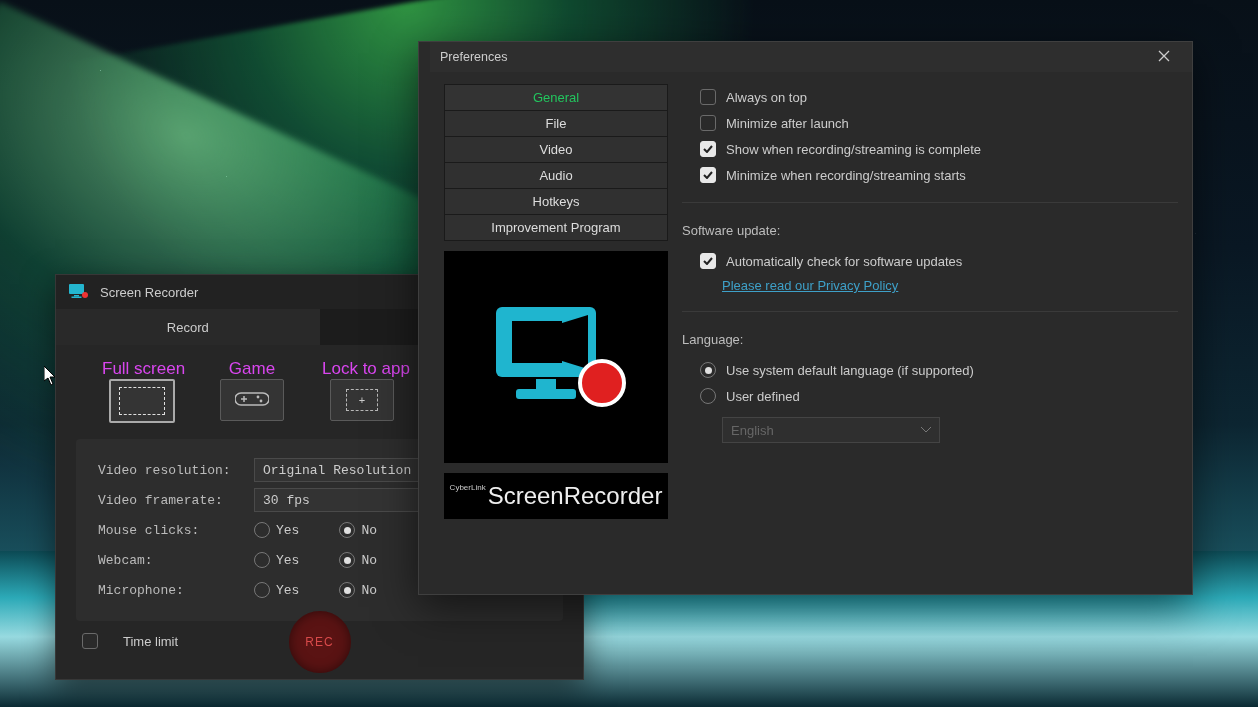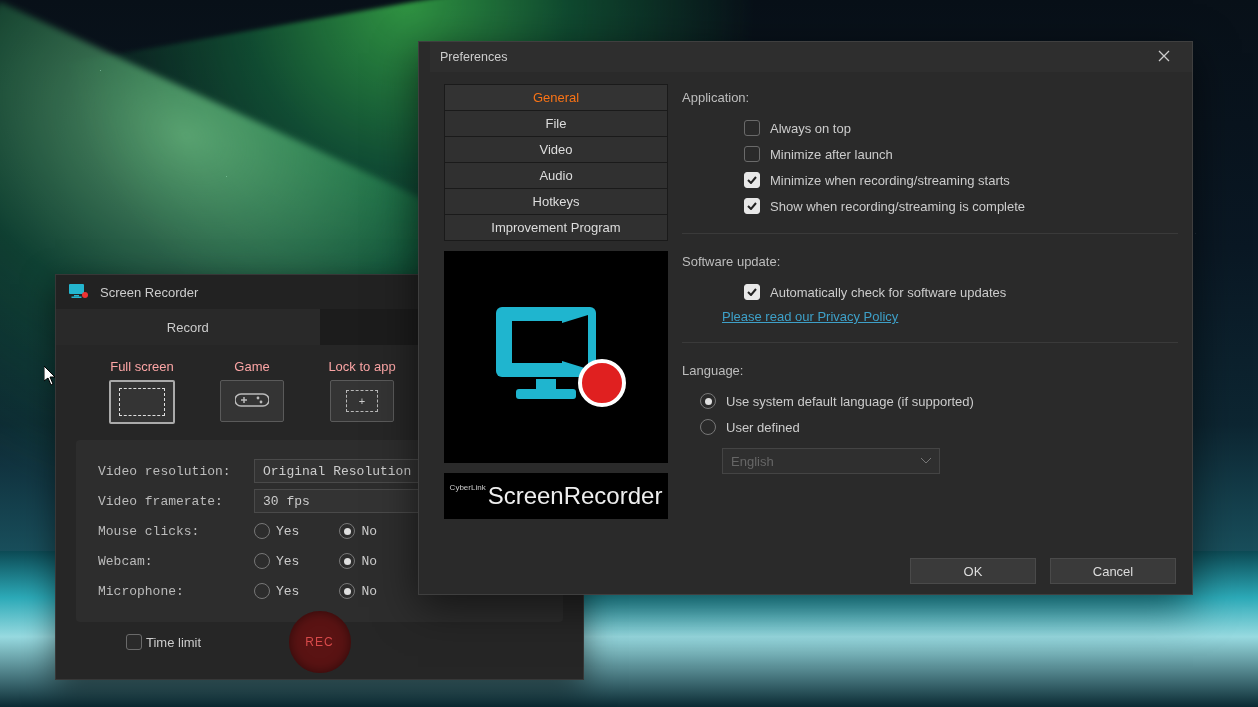--- a/index.html
+++ b/index.html
@@ -42,40 +42,40 @@
   #sr .titlebar { display:flex; align-items:center; height:34px; padding:0 12px;
     background:#222; gap:10px; }
   #sr .titlebar .ticon svg { display:block; }
   #sr .titlebar .ttext { color:#ccc; font-size:13px; }
   #sr .tabs { display:flex; height:36px; background:#1c1c1c; }
   #sr .tabs .tab { flex:1; display:flex; align-items:center; justify-content:center;
     color:#ccc; cursor:pointer; font-size:13px; }
   #sr .tabs .tab.active { background:#292929; }
   #sr .modes { display:flex; gap:30px; padding:14px 20px 16px 46px; }
   #sr .mode { width:80px; text-align:center; }
-  #sr .mode .mlabel { color:#fca5a5; font-size:13px; margin-bottom:6px; white-space:nowrap;}
+  #sr .mode .mlabel { color:#d946ef; font-size:17px; white-space:nowrap;}
   #sr .mode .thumb { width:62px; height:40px; margin:0 auto; border:1px solid #5a5a5a;
     border-radius:2px; background:#343434; display:flex; align-items:center; justify-content:center;}
   #sr .mode.active .thumb { border:2px solid #aaa; }
   #sr .mode .thumb .inner-dash { width:44px; height:26px; border:1px dashed #b8b8b8; position:relative;}
   #sr .mode.active .thumb .inner-dash { border-color:#e0e0e0; }
   #sr .settings { margin:0 20px; background:#2d2d2d; border-radius:4px; padding:16px 22px; }
   #sr .row { display:flex; align-items:center; height:30px;font-family:Liberation Mono, monospace; }
   #sr .row .rlabel { width:156px; color:#bbb; font-size:13px;}
   #sr .row .select { flex:1; height:22px; border:1px solid #4a4a4a; background:#333; color:#ccc;
     display:flex; align-items:center; padding:0 8px; font-size:13px; position:relative;}
   #sr .row .select .caret { position:absolute; right:8px; }
   #sr .row .radios { display:flex; gap:40px; align-items:center; }
   .radio { display:flex; align-items:center; gap:6px; cursor:pointer; }
   .radio .rdot { width:14px; height:14px; border:1px solid #777; border-radius:50%;
     display:flex; align-items:center; justify-content:center;}
   .radio.checked .rdot::after { content:""; width:7px; height:7px; border-radius:50%; background:#e0e0e0;}
   .radio span { color:#ccc; font-size:13px;}
   #sr .footer { display:flex; align-items:center; gap:8px; padding:12px 26px; }
-  .chk { display:flex; align-items:center; gap:4px; cursor:pointer;margin-left:44px;}
+  .chk { display:flex; align-items:center; gap:25px; cursor:pointer;}
   .chk .box { width:14px; height:14px; border:1px solid #6a6a6a; border-radius:3px;
     display:flex; align-items:center; justify-content:center; background:#2a2a2a;}
   .chk.checked .box { background:#e8e8e8; border-color:#e8e8e8; }
   .chk.checked .box svg { display:block; }
   .chk .box svg { display:none; }
   #sr .recbtn { position:absolute; left:50%; bottom:6px; transform:translateX(-50%);
     width:62px; height:62px; border-radius:50%; background:#5a1313;
     display:flex; align-items:center; justify-content:center; color:#d84a4a;
     font-size:12px; letter-spacing:1px; box-shadow: inset 0 0 12px rgba(0,0,0,0.5);}
   
@@ -87,21 +87,21 @@
   }
   #pref .ptitle { height:30px; display:flex; align-items:center; padding:0 10px;
     background:#2e2e2e; color:#ccc; font-size:12.5px; justify-content:space-between;}
   #pref .ptitle .close { width:36px; height:24px; display:flex; align-items:center; justify-content:center; cursor:pointer;}
   #pref .pbody { flex:1; display:flex; gap:14px; padding:12px 14px; overflow:hidden;}
   #pref .pside { width:224px; display:flex; flex-direction:column; gap:10px;}
   #pref .pnav { border:1px solid #1a1a1a; }
   #pref .pnav .pitem { height:25px; display:flex; align-items:center; justify-content:center;
     background:#303030; border-bottom:1px solid #1a1a1a; color:#ddd; font-size:13px; cursor:pointer;}
   #pref .pnav .pitem:last-child{border-bottom:none;}
-  #pref .pnav .pitem.active { color:#f97316; background:#333; }
+  #pref .pnav .pitem.active { color:#22c55e; background:#333; }
   #pref .logo-card { height:212px; background:#000; display:flex; align-items:center; justify-content:center;}
   #pref .brand-card { height:46px; background:#000; display:flex; align-items:center; justify-content:center;}
   #pref .brand-card .smalltxt{ font-size:8px; color:#ccc; margin-right:2px; align-self:flex-start; margin-top:10px;}
   #pref .brand-card .big{ font-size:24px; color:#eee; font-weight:300;}
   #pref .pmain { flex:1; display:flex; flex-direction:column; font-size:13px; color:#ccc; }
   #pref .section-title { color:#bdbdbd; margin:6px 0 10px 0; }
   #pref .optrow { display:flex; align-items:center; gap:10px; padding:5px 2px 5px 18px;}
   #pref .linkrow { padding:4px 2px 4px 40px;}
   #pref .linkrow a{ color:#3ea0c8; text-decoration:underline; cursor:pointer;}
   #pref hr { border:none; border-top:1px solid #3a3a3a; margin:14px 0; }
@@ -290,21 +290,20 @@
           <circle cx="126" cy="96" r="22" fill="#e02020" stroke="#fff" stroke-width="4"></circle>
         </svg>
       </div>
       <div class="brand-card">
         <span class="smalltxt">CyberLink</span>
         <span class="big">ScreenRecorder</span>
       </div>
     </div>
 
     <div class="pmain">
-      <div class="section-title">Application:</div>
 
       <div class="optrow">
         <div class="chk">
           <div class="box"></div>
         </div>
         <span>Always on top</span>
       </div>
       <div class="optrow">
         <div class="chk">
           <div class="box"></div>
@@ -312,31 +311,31 @@
         <span>Minimize after launch</span>
       </div>
       <div class="optrow">
         <div class="chk checked">
           <div class="box">
               <svg width="10" height="8">
                 <path d="M1 4 L4 7 L9 1" stroke="#222" stroke-width="2" fill="none"></path>
               </svg>
             </div>
         </div>
-        <span>Minimize when recording/streaming starts</span>
+        <span>Show when recording/streaming is complete</span>
       </div>
       <div class="optrow">
         <div class="chk checked">
           <div class="box">
               <svg width="10" height="8">
                 <path d="M1 4 L4 7 L9 1" stroke="#222" stroke-width="2" fill="none"></path>
               </svg>
             </div>
         </div>
-        <span>Show when recording/streaming is complete</span>
+        <span>Minimize when recording/streaming starts</span>
       </div>
 
       <hr>
 
       <div class="section-title">Software update:</div>
       <div class="optrow">
         <div class="chk checked">
           <div class="box">
               <svg width="10" height="8">
                 <path d="M1 4 L4 7 L9 1" stroke="#222" stroke-width="2" fill="none"></path>
@@ -368,17 +367,13 @@
         <span>English</span>
         <span class="caret">
             <svg width="10" height="6">
               <path d="M0 0 L5 5 L10 0" stroke="#777" fill="none"></path>
             </svg>
           </span>
       </div>
     </div>
   </div>
 
-  <div class="pfoot">
-    <div class="btn">OK</div>
-    <div class="btn">Cancel</div>
-  </div>
 </div>
 
 </body></html>

